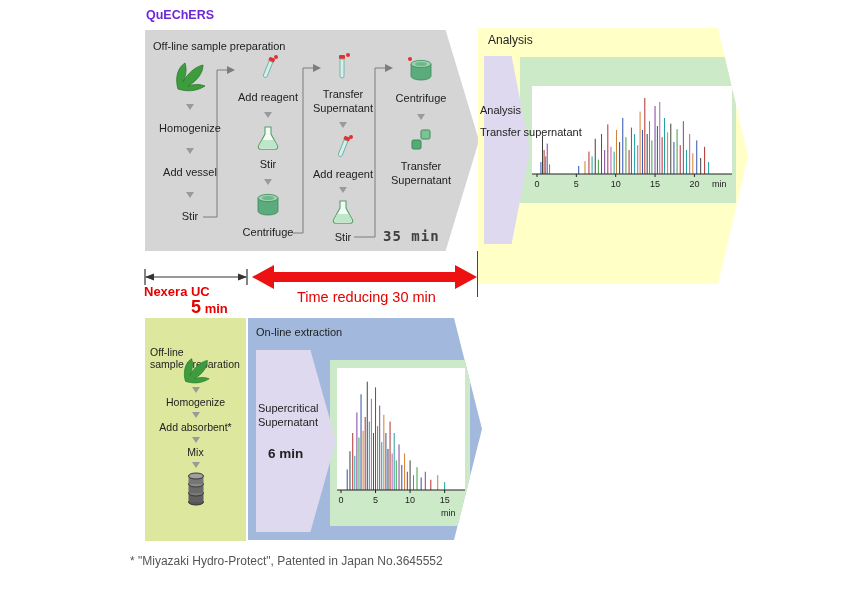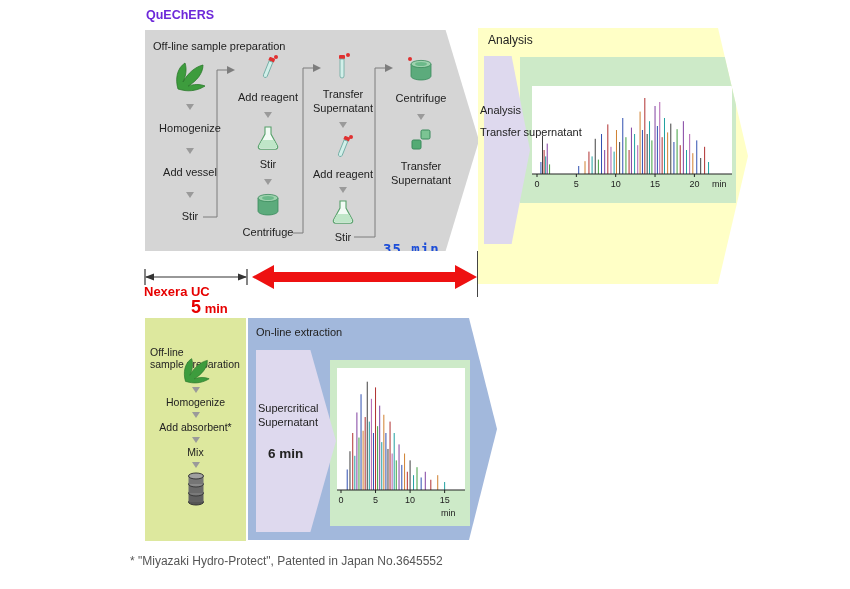--- a/index.html
+++ b/index.html
@@ -8,29 +8,29 @@
   .abs{position:absolute;}
   .txt{font-size:11px;line-height:1.25;color:#222;}
   .preline{white-space:pre-line;}
   .col{display:flex;flex-direction:column;align-items:center;text-align:center;}
   .chev{width:0;height:0;border-left:4px solid transparent;border-right:4px solid transparent;
         border-top:6px solid #9a9a9a;}
   .q-title{left:146px;top:8px;font-size:12.5px;font-weight:bold;color:#6d28d9;}
   .gray-panel{left:145px;top:30px;width:334px;height:221px;background:#d5d5d5;
         clip-path:polygon(0 0,90% 0,100% 50%,90% 100%,0 100%);}
   .panel-title{left:8px;top:10px;font-size:11px;}
-  .time-red{left:238px;top:198px;color:#1d4ed8;font-weight:bold;font-size:14px;
-        font-family:"DejaVu Sans Mono",monospace;letter-spacing:1px;margin-top:13px;}
+  .time-red{left:238px;top:198px;color:#404040;font-weight:bold;font-size:14px;
+        font-family:"DejaVu Sans Mono",monospace;letter-spacing:1px;}
   .yellow-panel{left:478px;top:28px;width:270px;height:256px;background:#ffffc6;
         clip-path:polygon(0 0,calc(100% - 30px) 0,100% 50%,calc(100% - 30px) 100%,0 100%);}
   .green-panel{background:#cdeac8;z-index:1;}
   .purple-arrow{background:#ded9ee;z-index:2;
         clip-path:polygon(0 0,60% 0,100% 50%,60% 100%,0 100%);}
   .blue-panel{left:248px;top:318px;width:234px;height:222px;background:#a2b8dc;
-        clip-path:polygon(0 0,calc(100% - 28px) 0,100% 50%,calc(100% - 28px) 100%,0 100%);padding-left:15px;}
+        clip-path:polygon(0 0,calc(100% - 28px) 0,100% 50%,calc(100% - 28px) 100%,0 100%);}
   .olive-panel{left:145px;top:318px;width:101px;height:223px;background:#dde89e;}
   .red{color:#e60000;}
   .nexera-label{left:144px;top:284px;font-size:13px;font-weight:bold;}
   .nexera-time{left:191px;top:297px;font-weight:bold;text-align:right;}
   .nexera-time .val{font-size:18px;}
   .nexera-time .unit{font-size:13px;}
   .reduction-label{left:297px;top:289px;font-size:14.5px;}
   .divider{left:477px;top:251px;width:0;height:46px;border-left:1.5px solid #444;}
   .footnote{left:130px;top:554px;font-size:12px;color:#555;}
   .small{font-size:10.5px;}
@@ -216,20 +216,21 @@
     <polygon points="105,9 96,5.5 96,12.5" fill="#333"></polygon>
   </svg>
   <div class="abs nexera-label red">Nexera UC</div>
   <div class="abs nexera-time red">
     <span class="val">5</span><span class="unit"> min</span>
   </div>
 
   <svg class="abs" style="left:251px;top:264px;" width="227" height="26">
     <polygon points="1,13 23,1 23,8 204,8 204,1 226,13 204,25 204,18 23,18 23,25" fill="#ee1111"></polygon>
   </svg>
+  <div class="abs reduction-label red">Time reducing 30 min</div>
   <div class="abs divider"></div>
 
   <div class="abs olive-panel">
     <div class="abs small preline" style="left:5px;top:8px;margin-top:20px;">Off-line
 sample preparation</div>
     <div class="abs col" style="left:0;top:38px;width:101px;row-gap:3px;">
       <svg width="30" height="28" viewBox="0 0 34 32">
         <path d="M5 29 C2 19 4 8 12 3 C14 9 13 16 10 22 C15 13 22 7 30 5 C30 13 24 21 15 26 C21 24 27 24 32 26 C26 30 17 32 9 30 Z" fill="#3d9c3d" stroke="#2c7a2c" stroke-width="0.8"></path>
       </svg>
       <div class="chev"></div>

